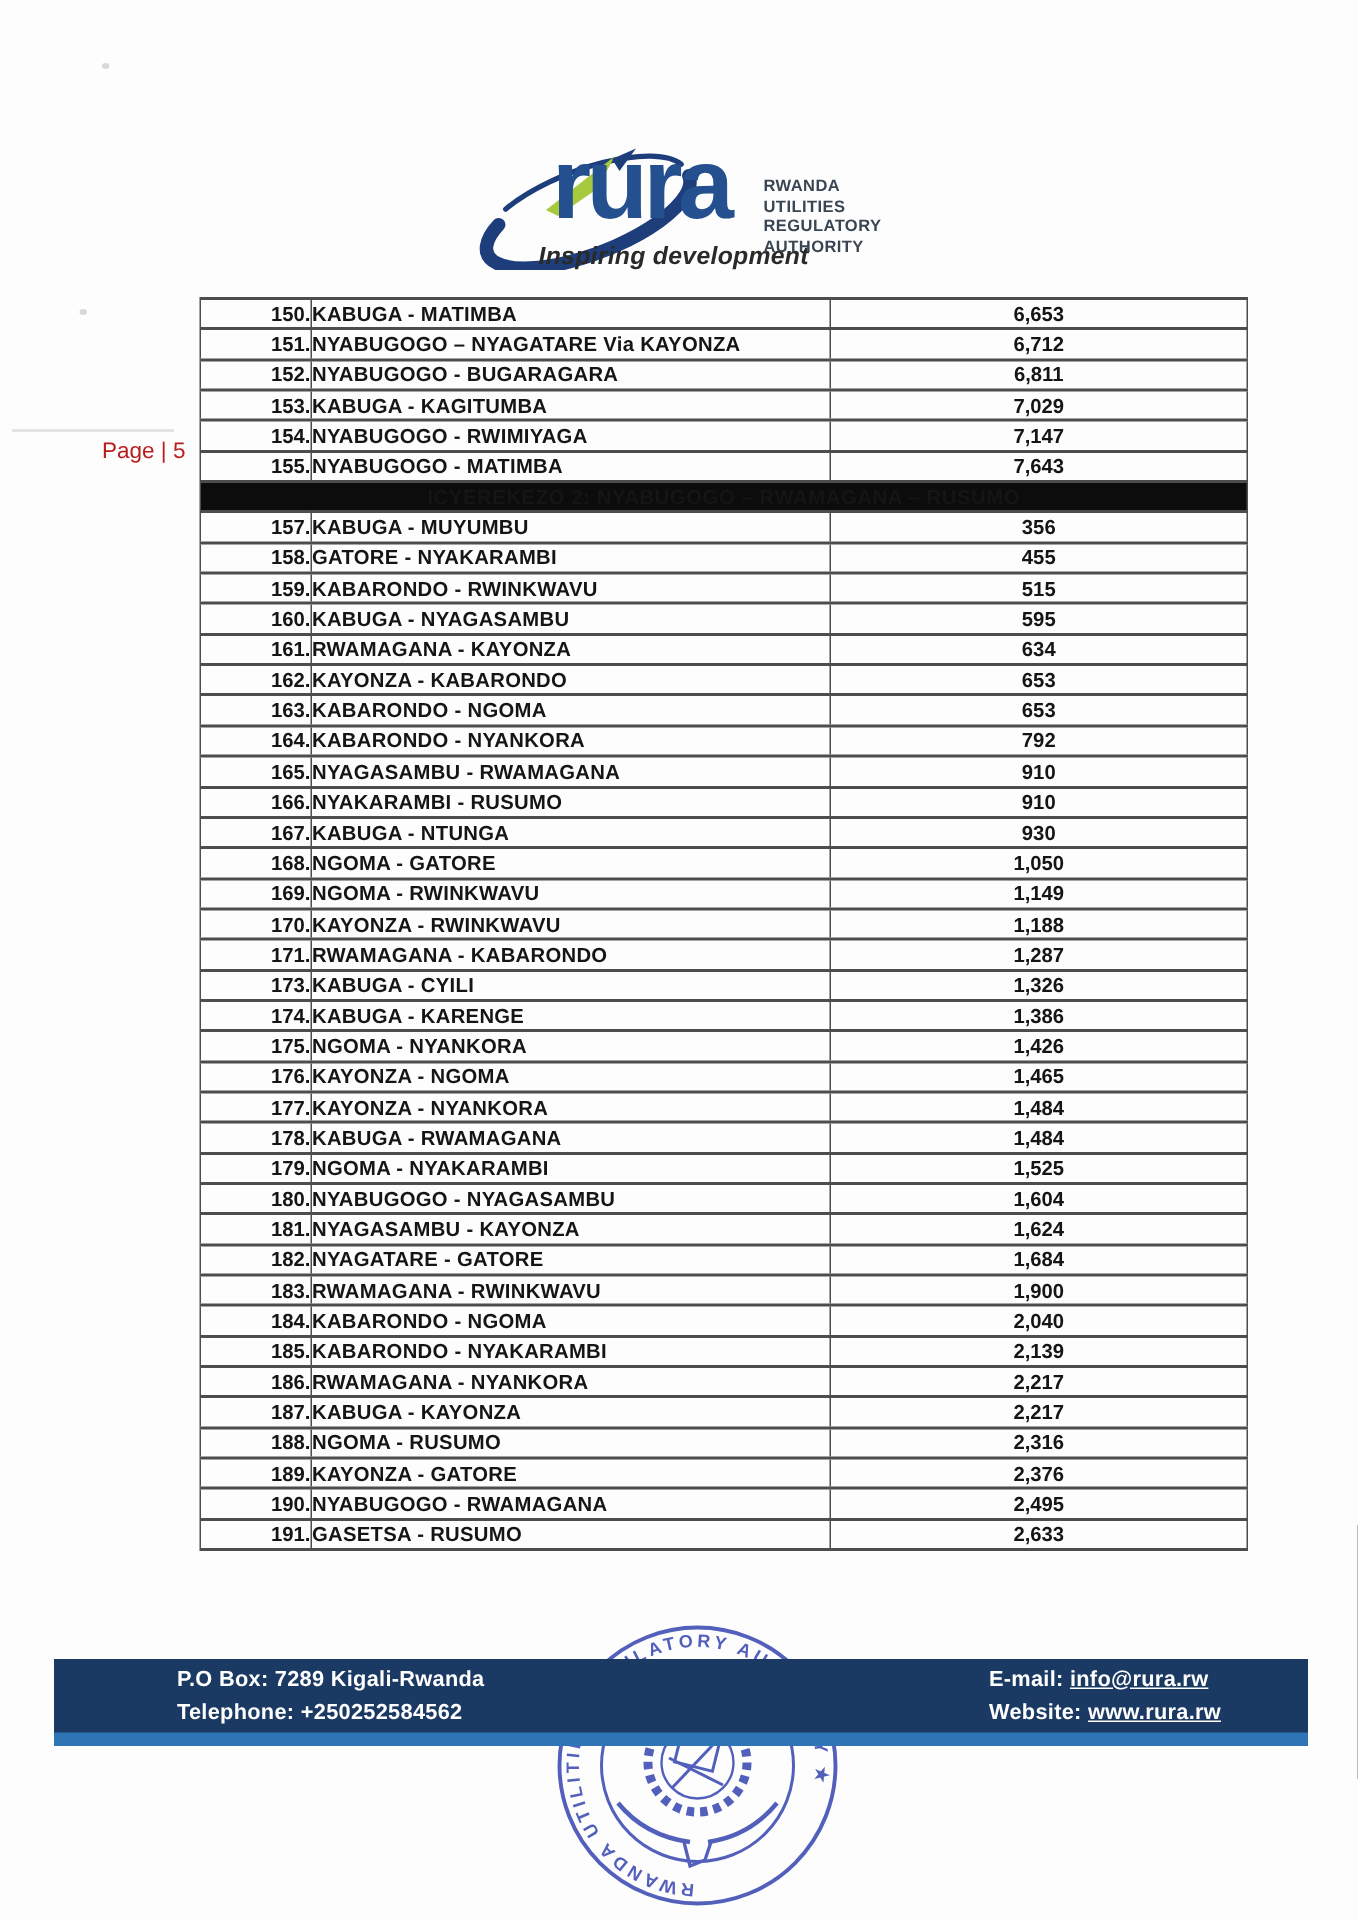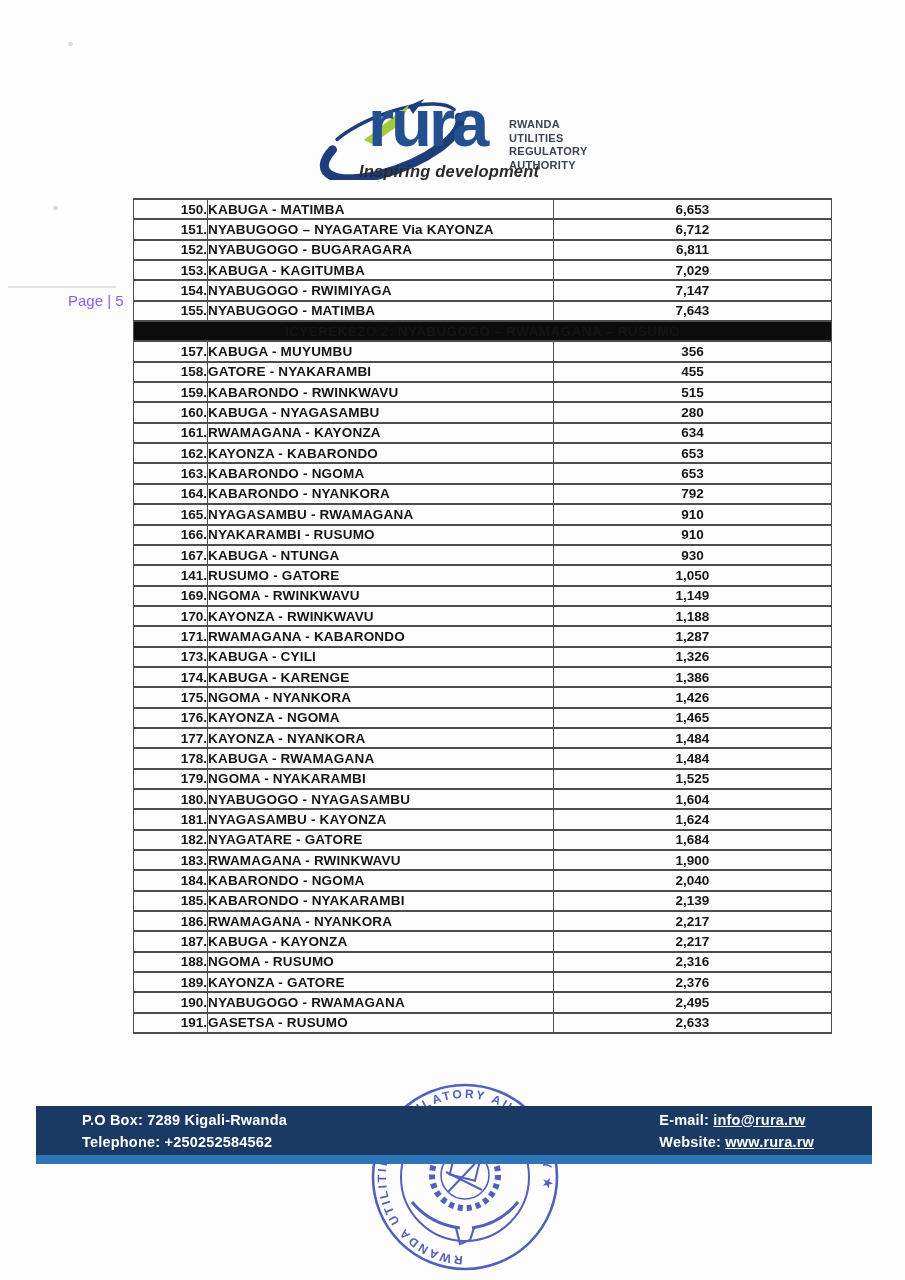--- a/index.html
+++ b/index.html
@@ -16,21 +16,21 @@
     font-size:67px;font-weight:bold;letter-spacing:-3px;color:#24508f;
   }
   .logo-tagline{
     position:absolute;left:47px;top:64px;width:170px;
     font-size:16.5px;font-style:italic;font-weight:bold;color:#2a2a2a;letter-spacing:.2px;white-space:nowrap;
   }
   .logo-org{position:absolute;left:197px;top:20px;line-height:13.5px;}
   .logo-org div{font-size:11px;font-weight:bold;color:#3a4553;letter-spacing:.3px;}
   
   .page-rule{position:absolute;left:8px;top:286px;width:108px;height:2px;background:#e3e3e3;}
-  .page-label{position:absolute;left:68px;top:292px;font-size:15px;color:#8b5cf6;}
+  .page-label{position:absolute;left:68px;top:292px;font-size:15px;color:#b91c1c;}
   .speck{position:absolute;border-radius:50%;background:#bbb;opacity:.55;}
   
   .fare-table-wrap{position:absolute;left:133px;top:198px;width:698px;}
   table.fare{border-collapse:collapse;width:698px;table-layout:fixed;}
   table.fare td{
     height:20.35px;box-sizing:border-box;padding:0;
     border:1.4px solid #4d4d4d;border-top-width:2px;border-bottom-width:2px;
     font-size:13.5px;font-weight:600;color:#151515;
     overflow:hidden;white-space:nowrap;vertical-align:middle;
   }
@@ -40,21 +40,21 @@
   td.section-header{
     background:#0c0c0c;color:#fff;text-align:center;
     font-size:14.5px;font-weight:bold;letter-spacing:.4px;border-color:#000;
   }
   
   .stamp{position:absolute;left:360px;top:1072px;width:210px;height:210px;z-index:1;opacity:.9;}
   .footer-bar{
     position:absolute;left:36px;top:1106px;width:836px;height:58px;z-index:2;
     background:#1b3a63;border-bottom:9px solid #2f74b5;
     display:flex;justify-content:space-between;align-items:center;
-    padding:0 58px 0 46px;box-sizing:border-box;
+    padding:0 58px 0 82px;box-sizing:border-box;
   }
   .footer-col{line-height:22px;}
   .footer-col div{font-size:14.5px;font-weight:bold;color:#ffffff;letter-spacing:.2px;}
   .footer-link{color:#ffffff;text-decoration:underline;}
 </style>
 </head>
 <body>
 
 <div class="page">
 
@@ -138,21 +138,21 @@
             <td class="td-fare">455</td>
           </tr>
           <tr>
             <td class="td-num">159.</td>
             <td class="td-route">KABARONDO - RWINKWAVU</td>
             <td class="td-fare">515</td>
           </tr>
           <tr>
             <td class="td-num">160.</td>
             <td class="td-route">KABUGA - NYAGASAMBU</td>
-            <td class="td-fare">280</td>
+            <td class="td-fare">595</td>
           </tr>
           <tr>
             <td class="td-num">161.</td>
             <td class="td-route">RWAMAGANA - KAYONZA</td>
             <td class="td-fare">634</td>
           </tr>
           <tr>
             <td class="td-num">162.</td>
             <td class="td-route">KAYONZA - KABARONDO</td>
             <td class="td-fare">653</td>
@@ -176,22 +176,22 @@
             <td class="td-num">166.</td>
             <td class="td-route">NYAKARAMBI - RUSUMO</td>
             <td class="td-fare">910</td>
           </tr>
           <tr>
             <td class="td-num">167.</td>
             <td class="td-route">KABUGA - NTUNGA</td>
             <td class="td-fare">930</td>
           </tr>
           <tr>
-            <td class="td-num">141.</td>
-            <td class="td-route">RUSUMO - GATORE</td>
+            <td class="td-num">168.</td>
+            <td class="td-route">NGOMA - GATORE</td>
             <td class="td-fare">1,050</td>
           </tr>
           <tr>
             <td class="td-num">169.</td>
             <td class="td-route">NGOMA - RWINKWAVU</td>
             <td class="td-fare">1,149</td>
           </tr>
           <tr>
             <td class="td-num">170.</td>
             <td class="td-route">KAYONZA - RWINKWAVU</td>

